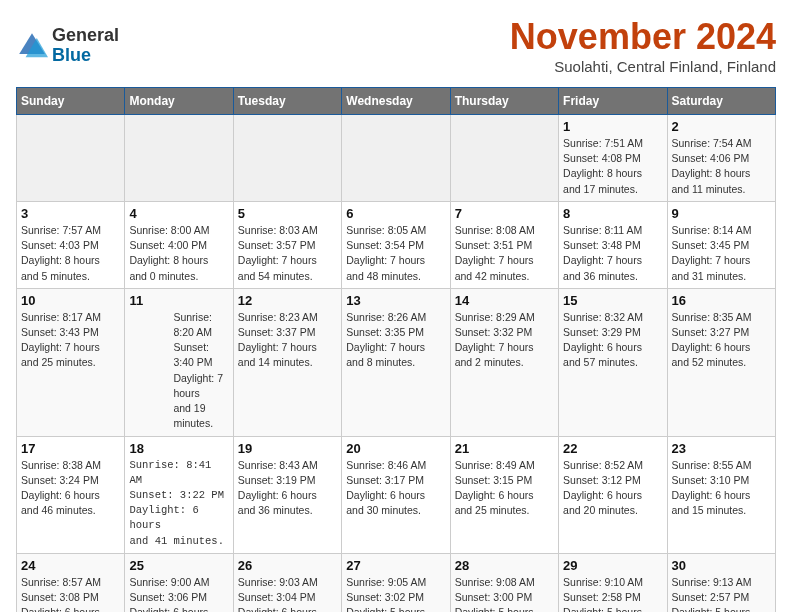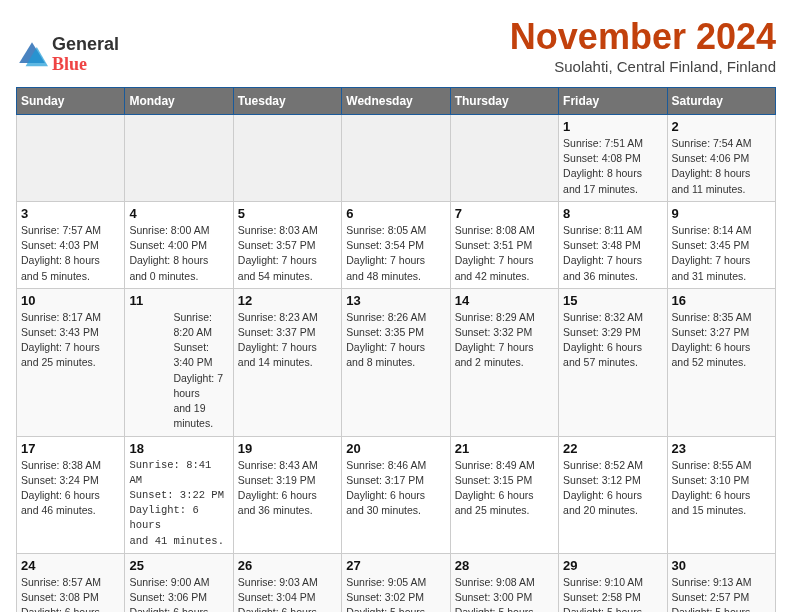--- a/index.html
+++ b/index.html
@@ -6,35 +6,35 @@
     body {
       font-family: Arial, sans-serif;
       background: #fff;
       width: 792px;
       min-height: 612px;
       padding: 16px;
     }
     .header-section {
       display: flex;
       justify-content: space-between;
-      align-items: flex-end;
+      align-items: center;
       margin-bottom: 12px;
     }
     .logo {
       display: flex;
       align-items: center;
       gap: 4px;
     }
     .logo-text {
       font-size: 18px;
       font-weight: bold;
       line-height: 1.1;
     }
     .logo-text .general { color: #333; }
-    .logo-text .blue { color: #ef4444; font-family: Liberation Serif, serif; }
+    .logo-text .blue { color: #0369a1; }
     .logo-icon {
       width: 32px;
       height: 32px;
     }
     .title-block {
       text-align: right;
     }
     .month-title {
       font-size: 36px;
       font-weight: bold;

